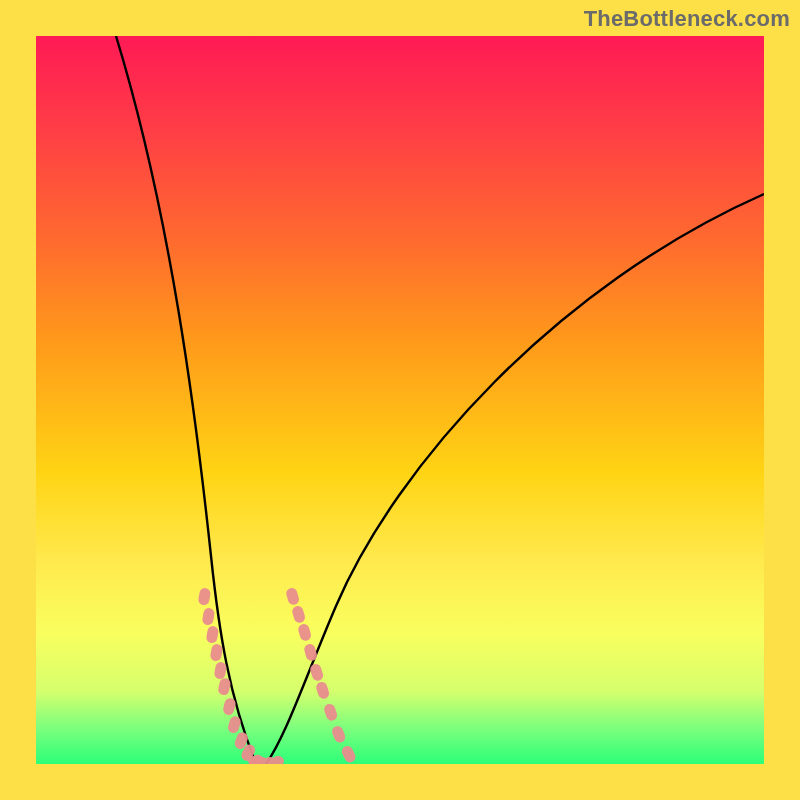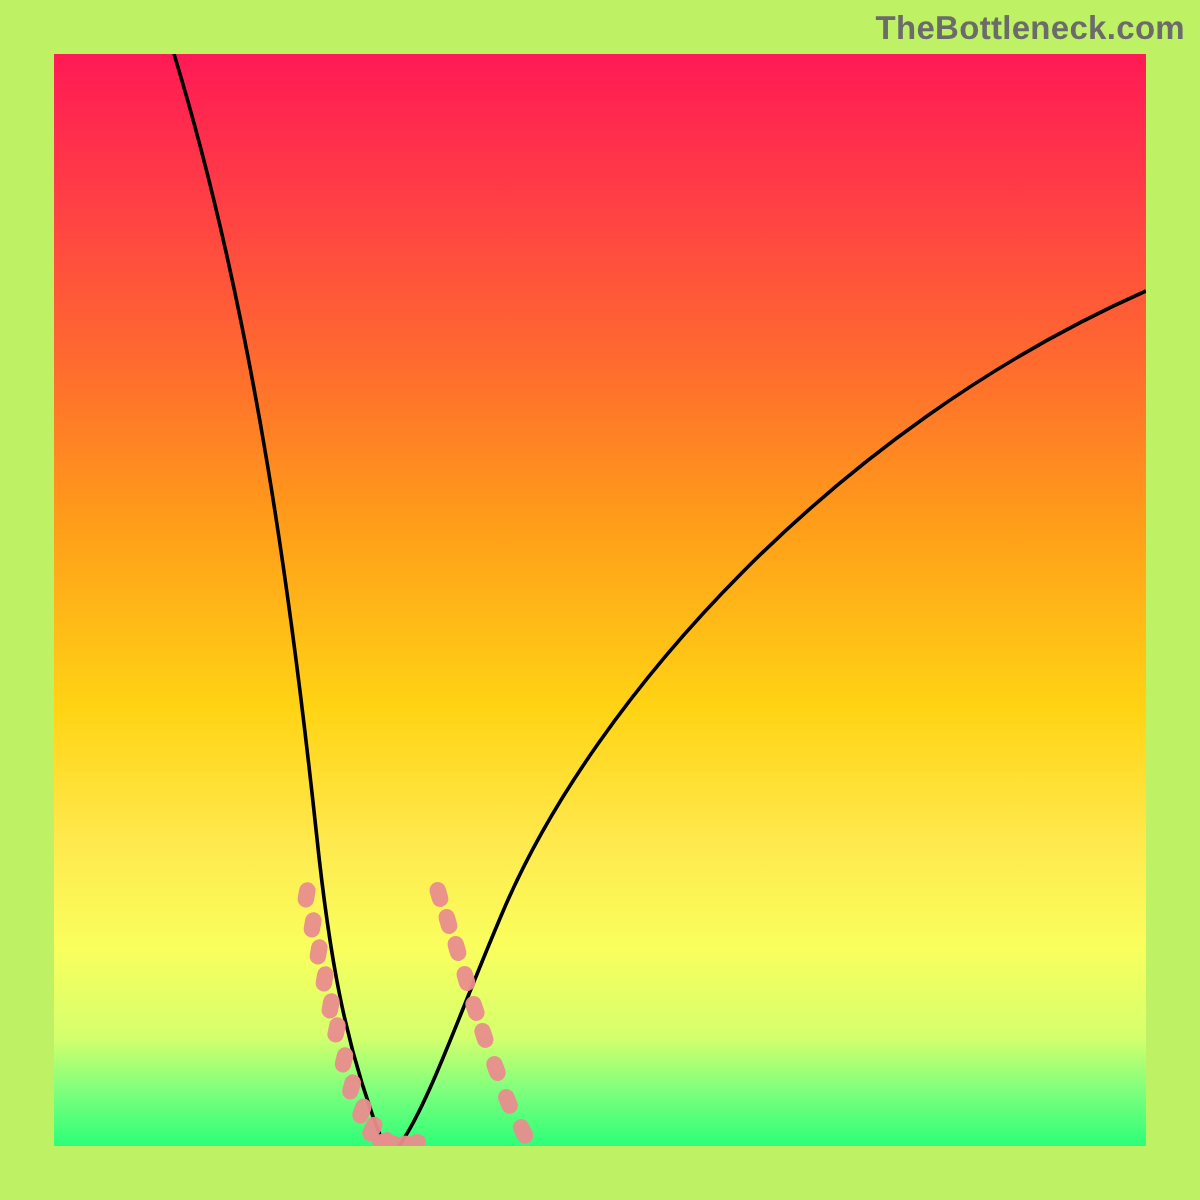--- a/index.html
+++ b/index.html
@@ -10,21 +10,21 @@
     overflow: hidden;
     background: #000;
     font-family: Arial, Helvetica, sans-serif;
   }
   .frame {
     position: absolute;
     top: 0;
     left: 0;
     width: 800px;
     height: 800px;
-    background: #bef264;
+    background: #fde047;
   }
   .plot-area {
     position: absolute;
     top: 36px;
     left: 36px;
     width: 728px;
     height: 728px;
     overflow: hidden;
   }
   .gradient {

